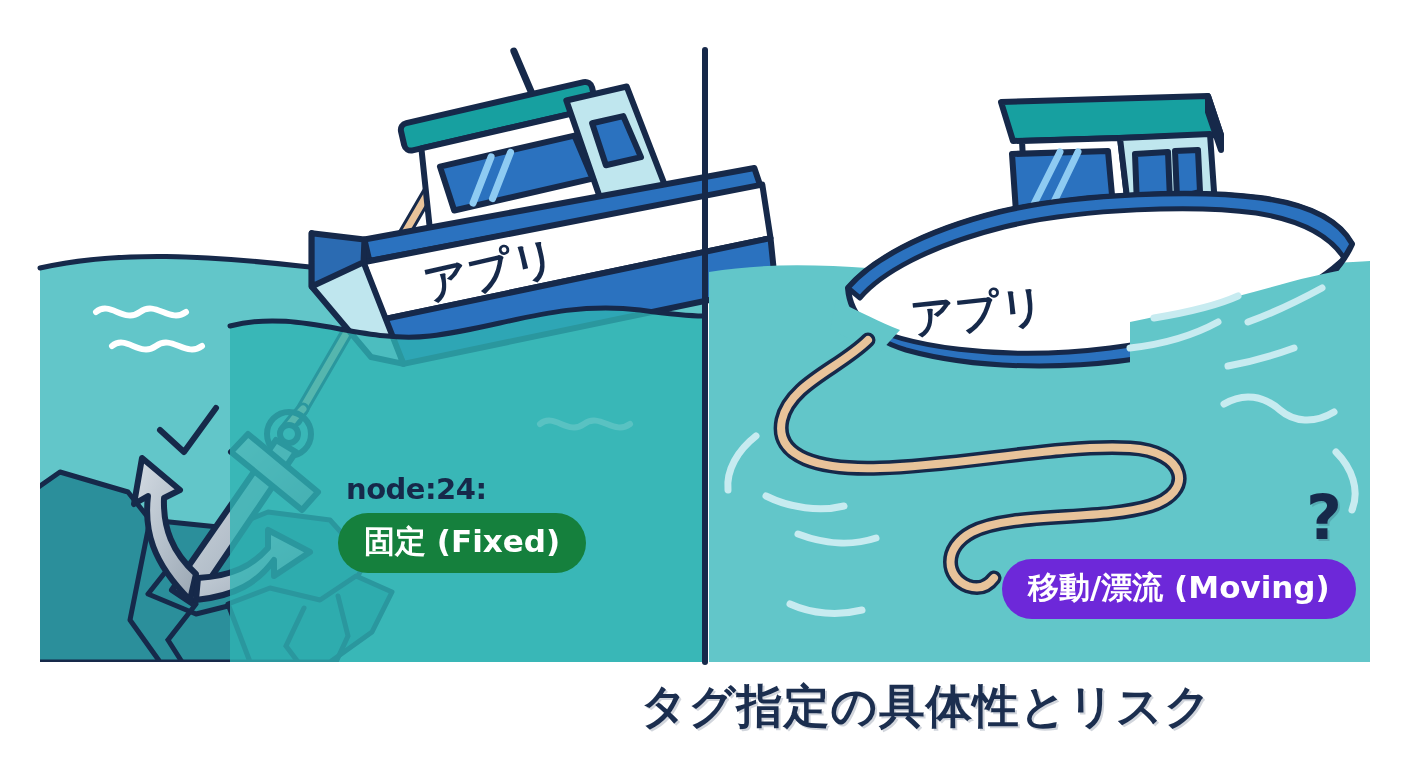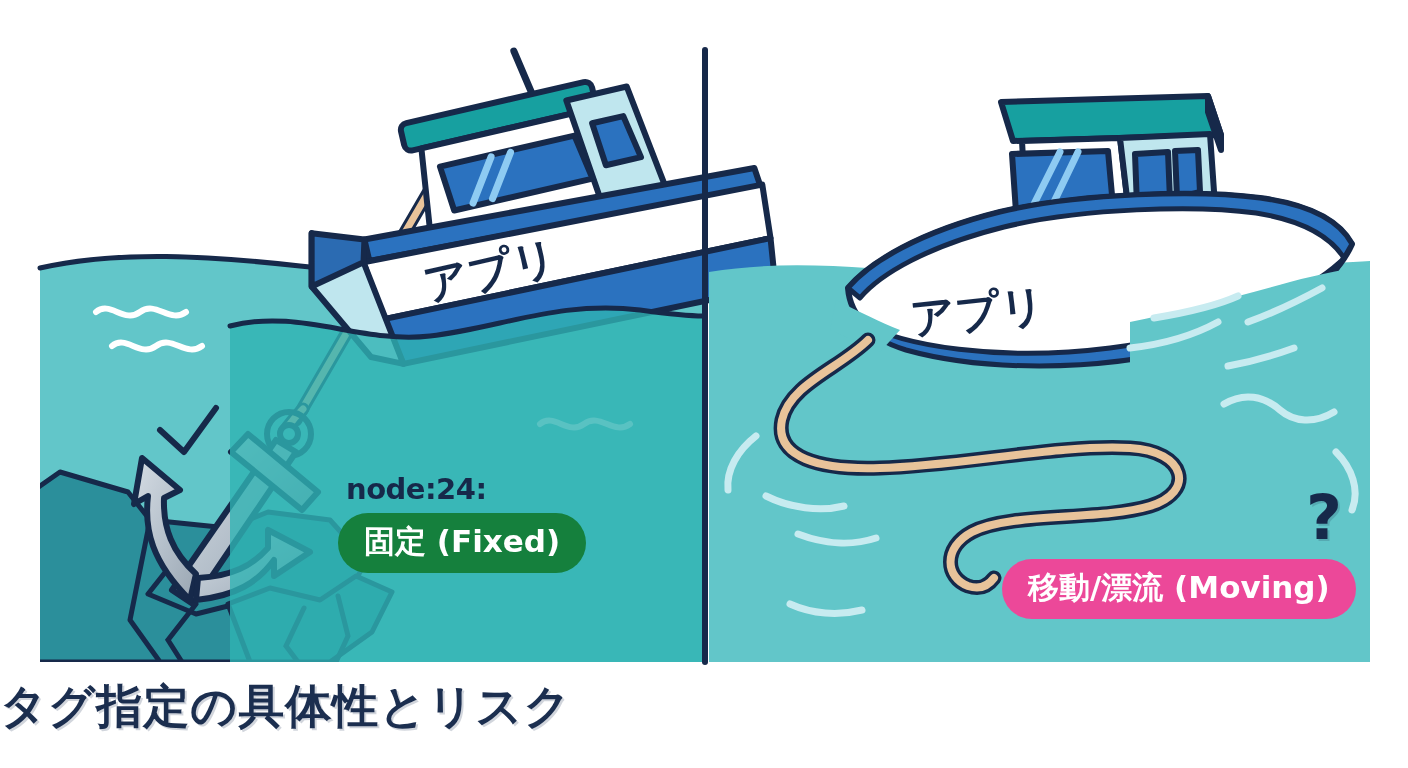--- a/index.html
+++ b/index.html
@@ -25,21 +25,21 @@
     left: 0;
     top: 0;
     width: 1408px;
     height: 768px;
   }
   .title-wrap {
     position: absolute;
     left: 0;
     top: 676px;
     width: 1212px;
-    text-align: left;
+    text-align: right;
   }
   .title-text {
     font-family: "DejaVu Sans", "Liberation Sans", sans-serif;
     font-size: 46px;
     font-weight: bold;
     color: #1b2e4f;
     letter-spacing: 1px;
     text-shadow: 2px 2px 0 rgba(27,46,79,0.20);
     white-space: nowrap;
   }
@@ -78,21 +78,21 @@
     top: 513px;
     padding: 8px 26px 10px 26px;
     font-size: 31px;
     background: #15803d;
   }
   .badge-moving {
     left: 1002px;
     top: 559px;
     padding: 8px 26px 10px 26px;
     font-size: 31px;
-    background: #ec4899;
+    background: #6d28d9;
   }
   .qmark {
     position: absolute;
     left: 1306px;
     top: 487px;
     font-family: "DejaVu Sans", "Liberation Sans", sans-serif;
     font-size: 62px;
     font-weight: bold;
     color: #16294a;
     line-height: 1;

